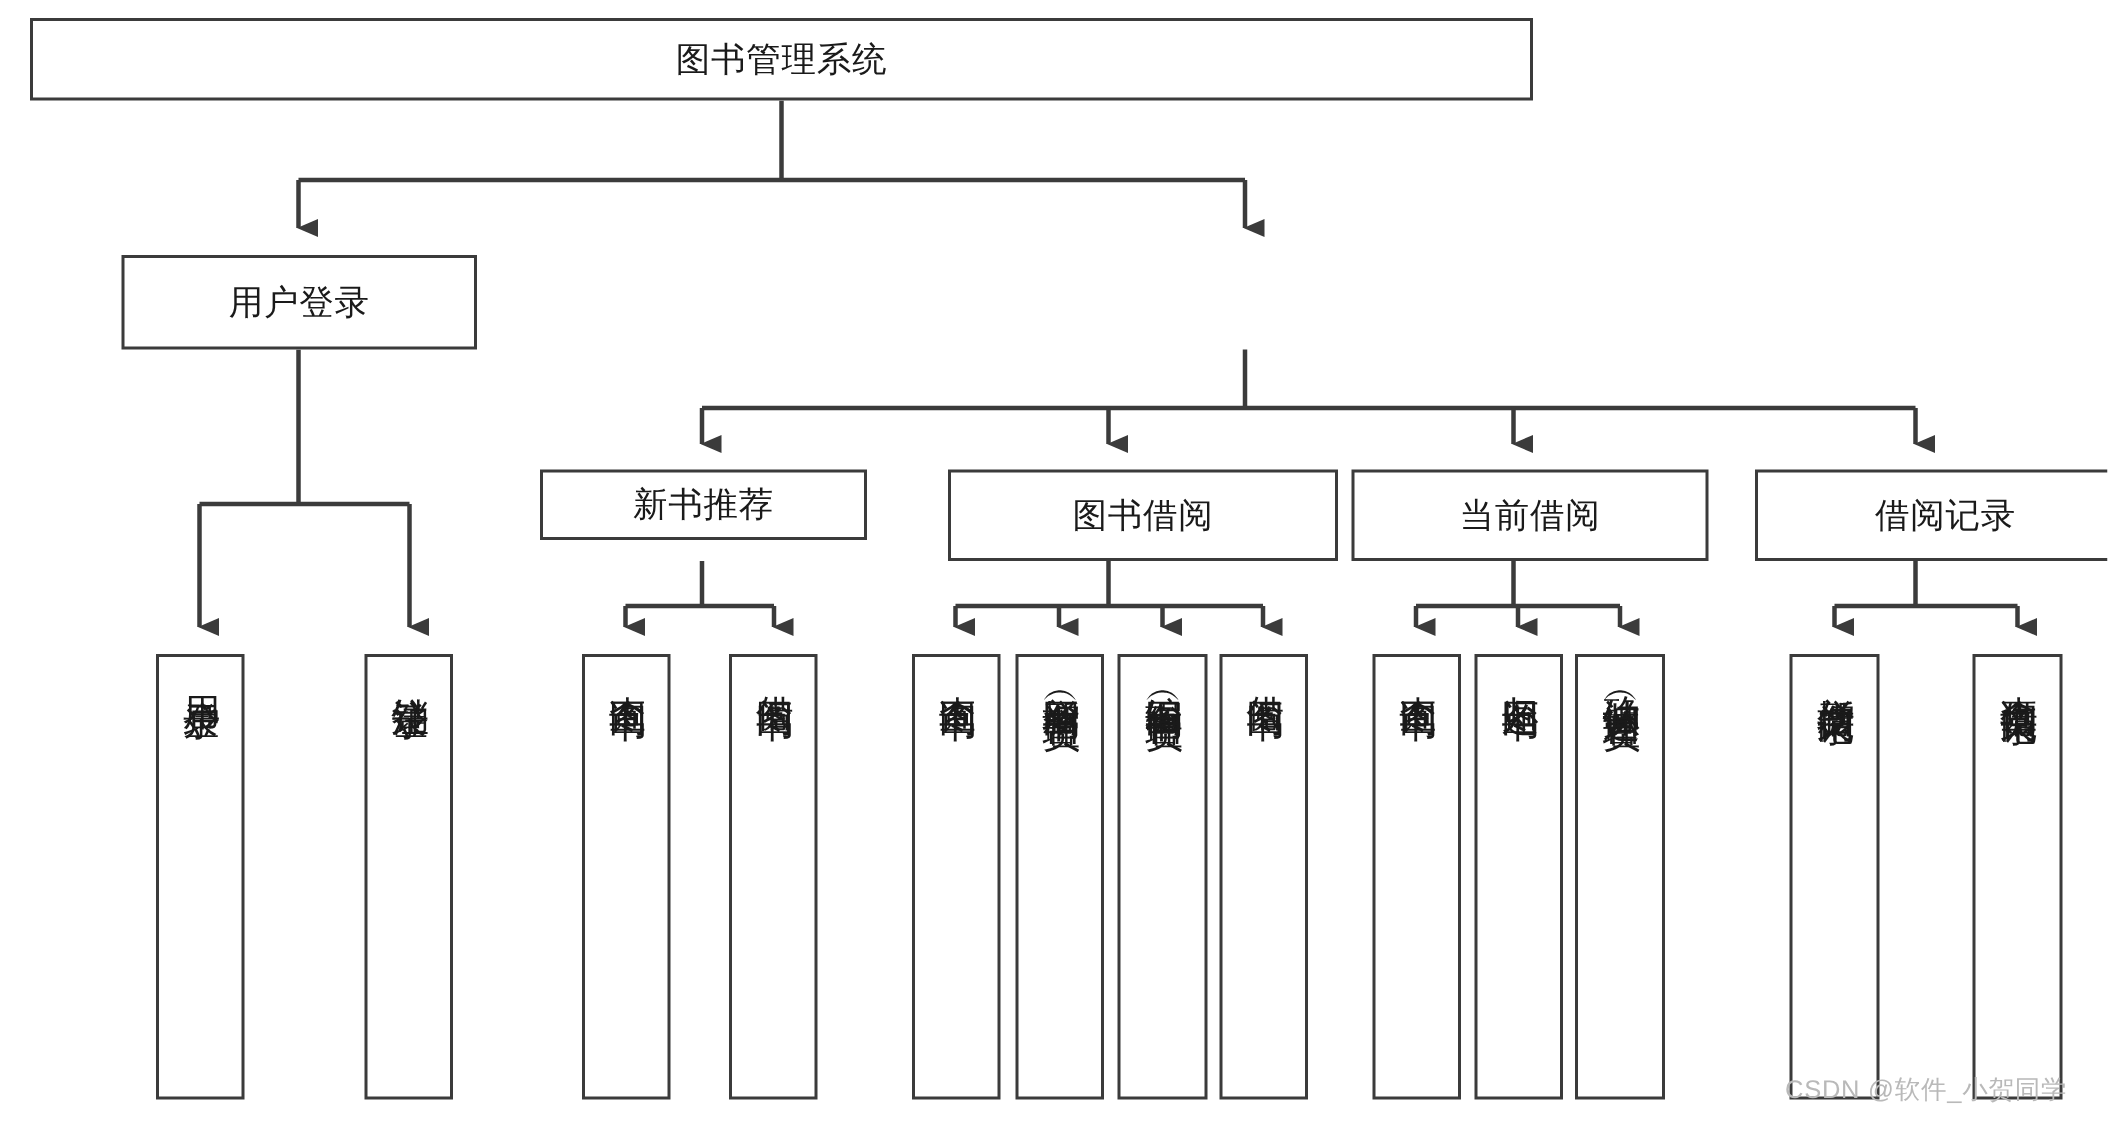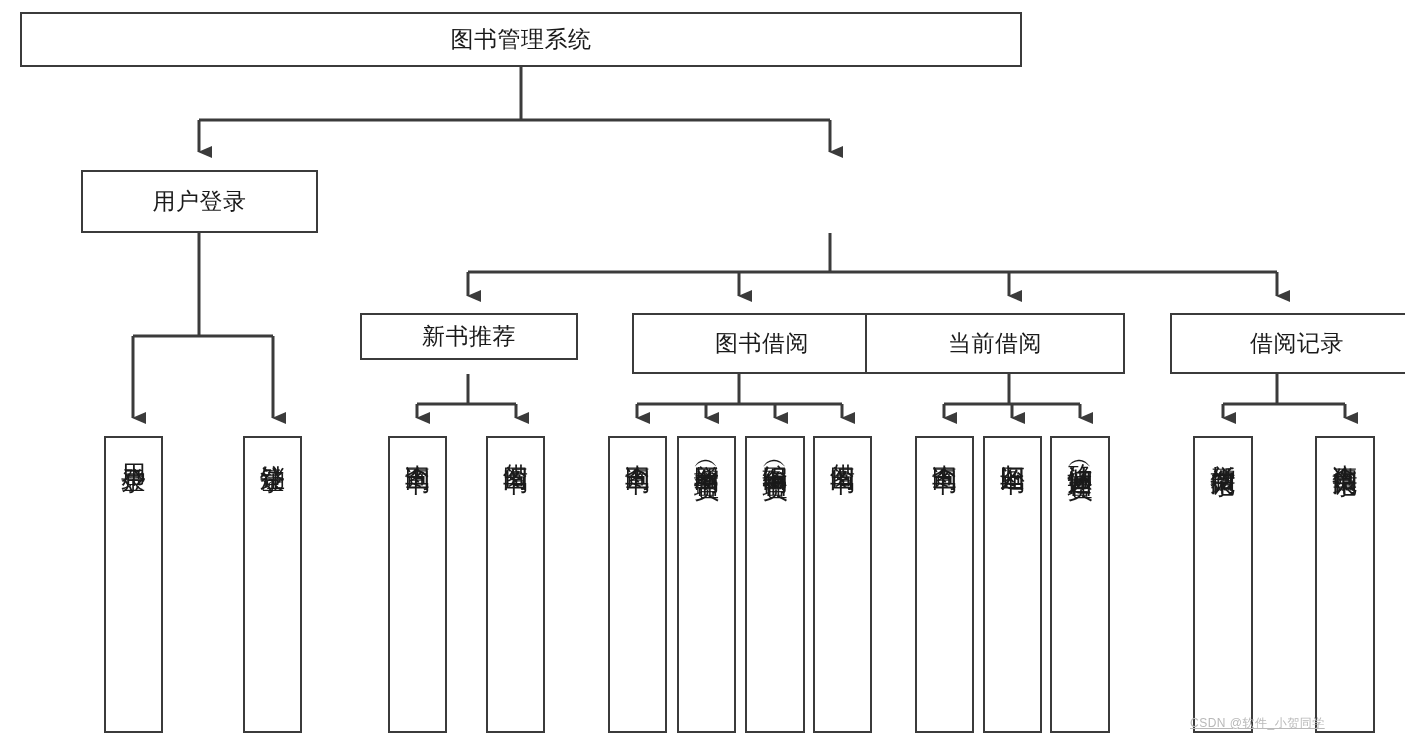--- a/index.html
+++ b/index.html
@@ -52,24 +52,23 @@
     writing-mode: vertical-rl;
     text-orientation: upright;
     font-size: 25px;
     letter-spacing: 2px;
     line-height: 1.0;
     white-space: nowrap;
   }
   .watermark {
     position: absolute;
     color: #b9b9b9;
-    font-size: 12px;
+    font-size: 17px;
     white-space: nowrap;
     letter-spacing: 0.5px;
-    text-decoration: underline;
   }
 </style>
 </head>
 <body>
 
 <div id="canvas">
 
   <svg id="edges" viewBox="0 0 1405 747" xmlns="http://www.w3.org/2000/svg">
     <defs>
       <marker id="arrow" viewBox="0 0 12 14" refX="6" refY="13" markerWidth="12" markerHeight="14" orient="auto-start-reverse" markerUnits="userSpaceOnUse">
@@ -128,21 +127,21 @@
   <div class="node horiz" style="left:81px; top:170px; width:237px; height:63px;">
     <span class="lbl">用户登录</span>
   </div>
 
   <div class="node horiz" style="left:360px; top:313px; width:218px; height:47px;">
     <span class="lbl">新书推荐</span>
   </div>
   <div class="node horiz" style="left:632px; top:313px; width:260px; height:61px;">
     <span class="lbl">图书借阅</span>
   </div>
-  <div class="node horiz" style="left:865px; top:313px; width:260px; height:61px;">
+  <div class="node horiz" style="left:901px; top:313px; width:238px; height:61px;">
     <span class="lbl">当前借阅</span>
   </div>
   <div class="node horiz" style="left:1170px; top:313px; width:254px; height:61px;">
     <span class="lbl">借阅记录</span>
   </div>
 
   <div class="node vert" style="left:104px; top:436px; width:59px; height:297px;">
     <span class="lbl">用户登录</span>
   </div>
   <div class="node vert" style="left:243px; top:436px; width:59px; height:297px;">

